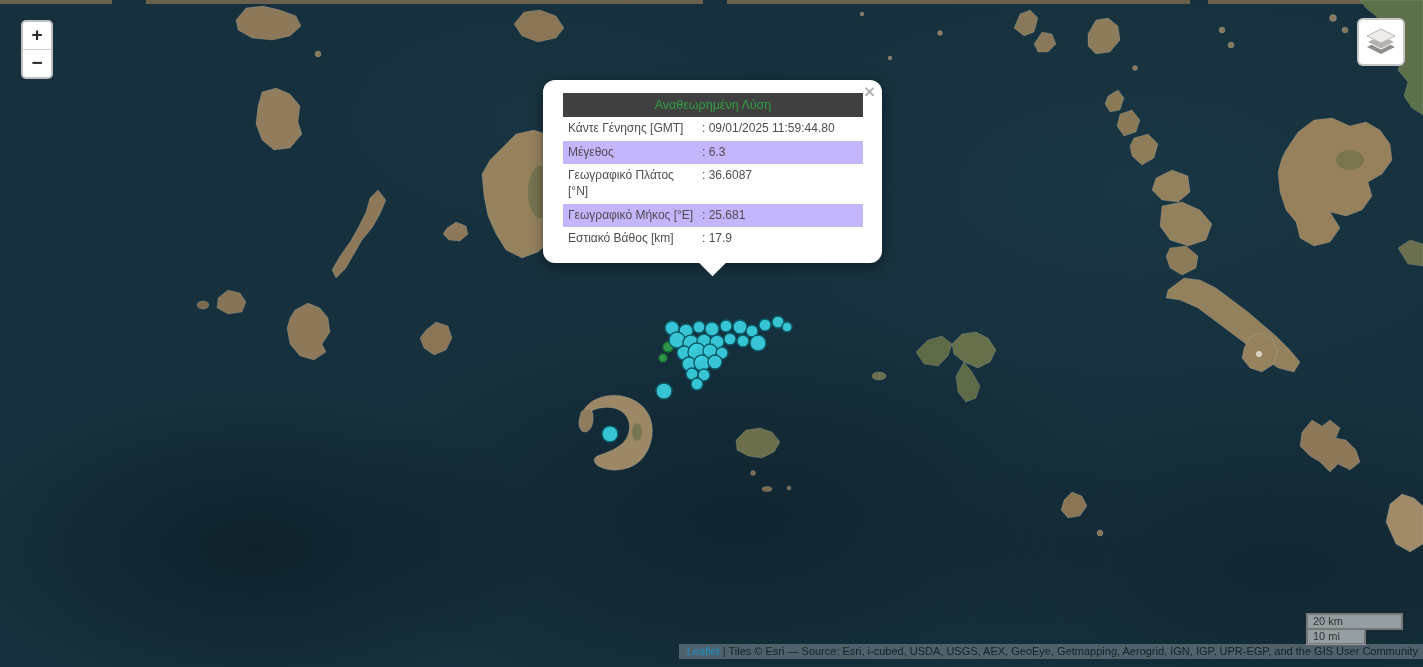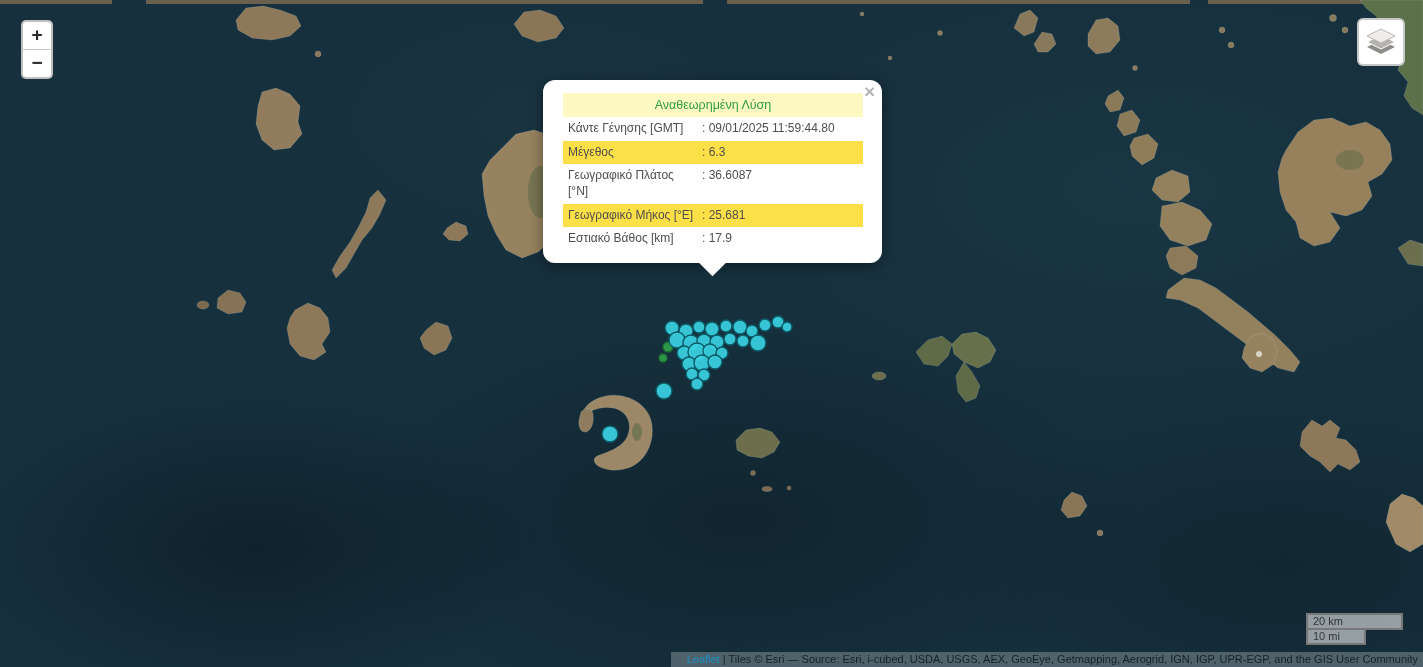--- a/index.html
+++ b/index.html
@@ -24,36 +24,36 @@
               border:2px solid rgba(0,0,0,.22);border-radius:6px;display:flex;align-items:center;justify-content:center;cursor:pointer;}
   
   .popup{position:absolute;left:543px;top:80px;width:339px;z-index:6;}
   .popup-box{position:relative;background:#fff;border-radius:12px;box-shadow:0 3px 14px rgba(0,0,0,.4);
              padding:13px 19px 12px 20px;box-sizing:border-box;}
   .popup-tip{position:absolute;left:50%;bottom:-9px;width:21px;height:21px;margin-left:-11px;
              background:#fff;transform:rotate(45deg);z-index:-0;}
   .popup-close{position:absolute;top:2px;right:7px;font-size:19px;color:#b5b5b5;cursor:pointer;
                font-weight:bold;line-height:19px;}
   .eq-table{width:100%;font-size:12px;color:#4e4e4e;line-height:1.3;}
-  .eq-header{background:#fef9c3;text-align:center;color:#2f9e44;font-size:12.5px;padding:4px 2px;}
+  .eq-header{background:#404040;text-align:center;color:#2f9e44;font-size:12.5px;padding:4px 2px;}
   .eq-row{display:flex;padding:4px 5px;}
-  .eq-row.alt{background:#fde047;}
+  .eq-row.alt{background:#c4b5fd;}
   .eq-label{flex:0 0 128px;}
   .eq-value{flex:1;padding-left:6px;}
   .popup-footer{font-size:12px;color:#4e4e4e;margin-top:6px;padding-left:2px;}
   a.lnk{color:#0078A8;text-decoration:none;cursor:pointer;}
   
   .scale{position:absolute;right:20px;bottom:22px;z-index:3;font-size:11px;color:#333;}
   .scale-line{background:rgba(255,255,255,.55);border:2px solid #777;padding:0 4px 1px 5px;
               line-height:12px;white-space:nowrap;box-sizing:border-box;}
   .scale-line.km{width:97px;}
   .scale-line.mi{width:60px;border-top:none;}
   
-  .attribution{position:absolute;right:0;bottom:0;z-index:4;background:rgba(255,255,255,.25);
-               font-size:11px;line-height:15px;height:15px;padding:0 5px 0 16px;color:#142228;white-space:nowrap;}
+  .attribution{position:absolute;right:0;bottom:8px;z-index:4;background:rgba(255,255,255,.25);
+               font-size:11px;line-height:15px;height:15px;padding:0 5px 0 8px;color:#142228;white-space:nowrap;}
   .attribution a{color:#1c8fc4;text-decoration:none;cursor:pointer;}
 </style>
 </head>
 <body>
 
 <div class="map">
 
   <svg class="layer" width="1423" height="667" viewBox="0 0 1423 667">
     <g stroke="rgba(185,205,212,0.25)" stroke-width="0.8" stroke-linejoin="round">
 

